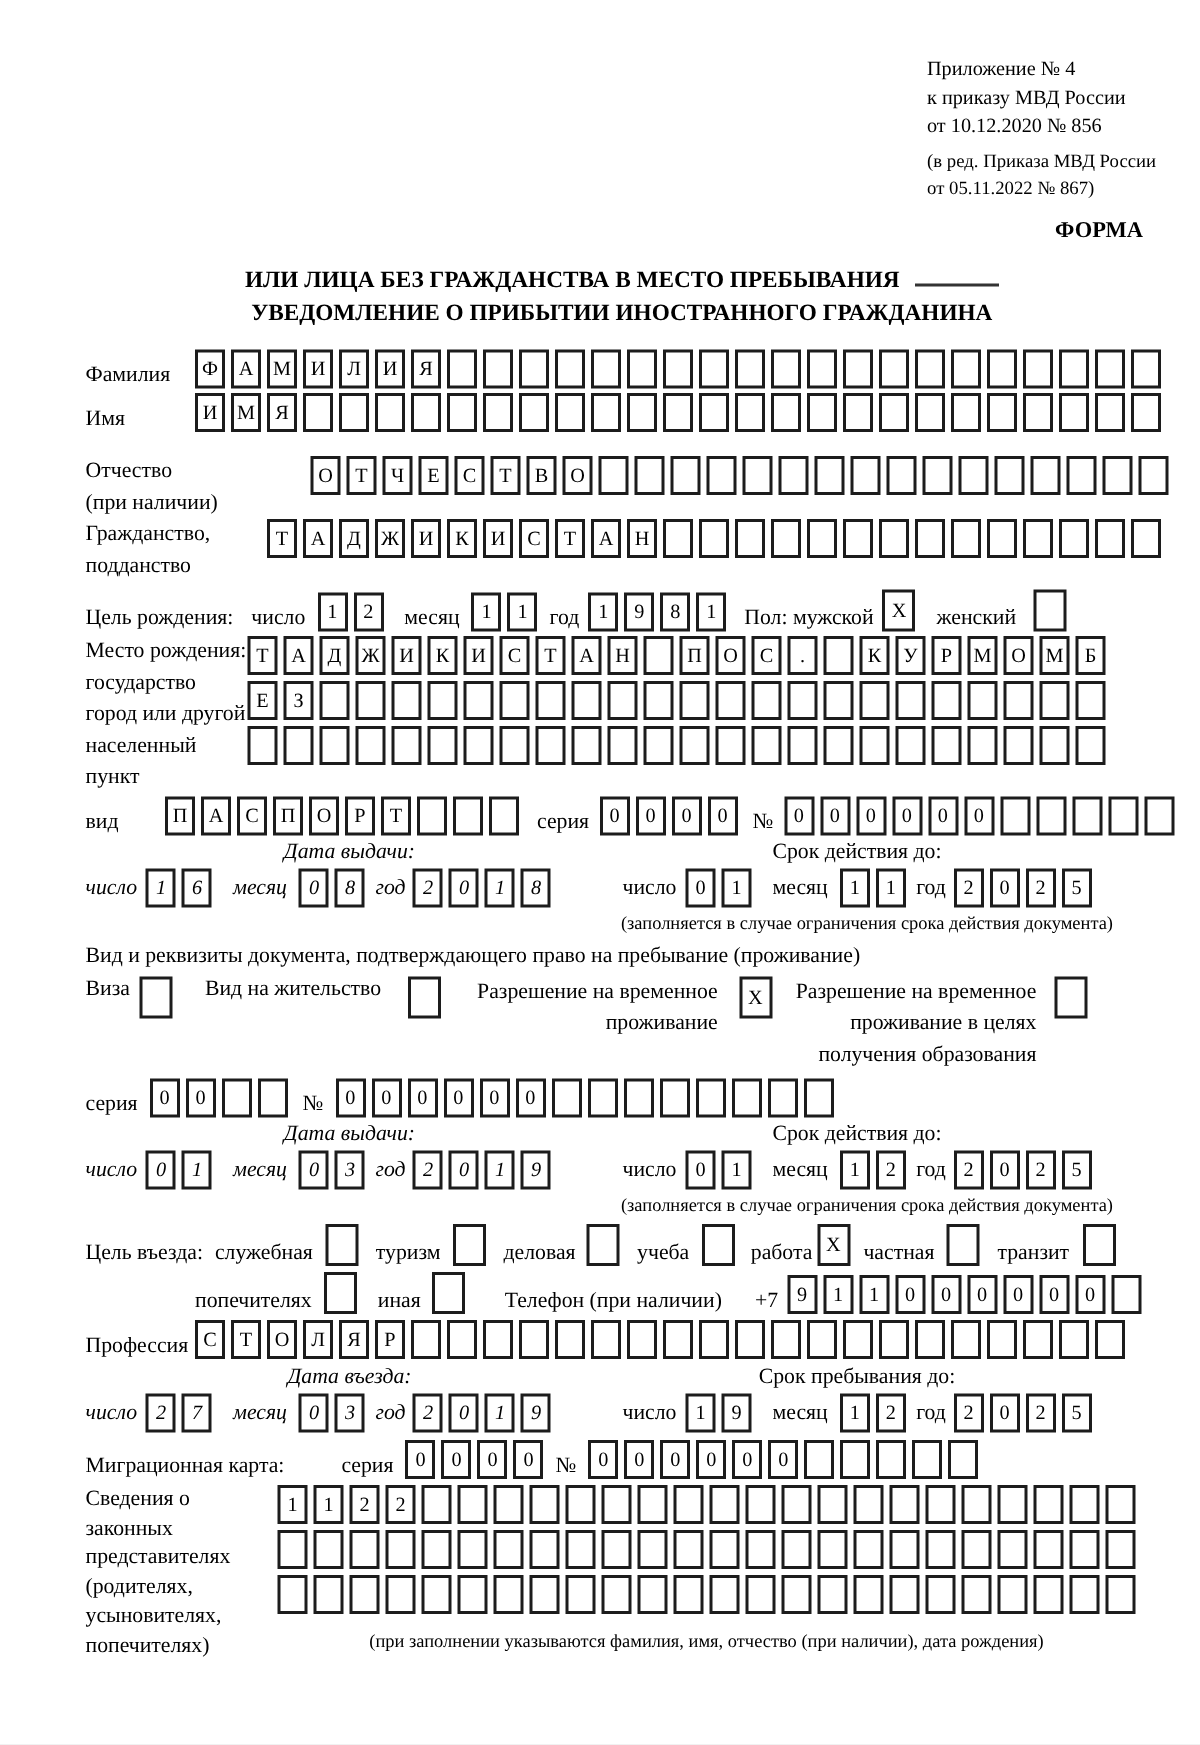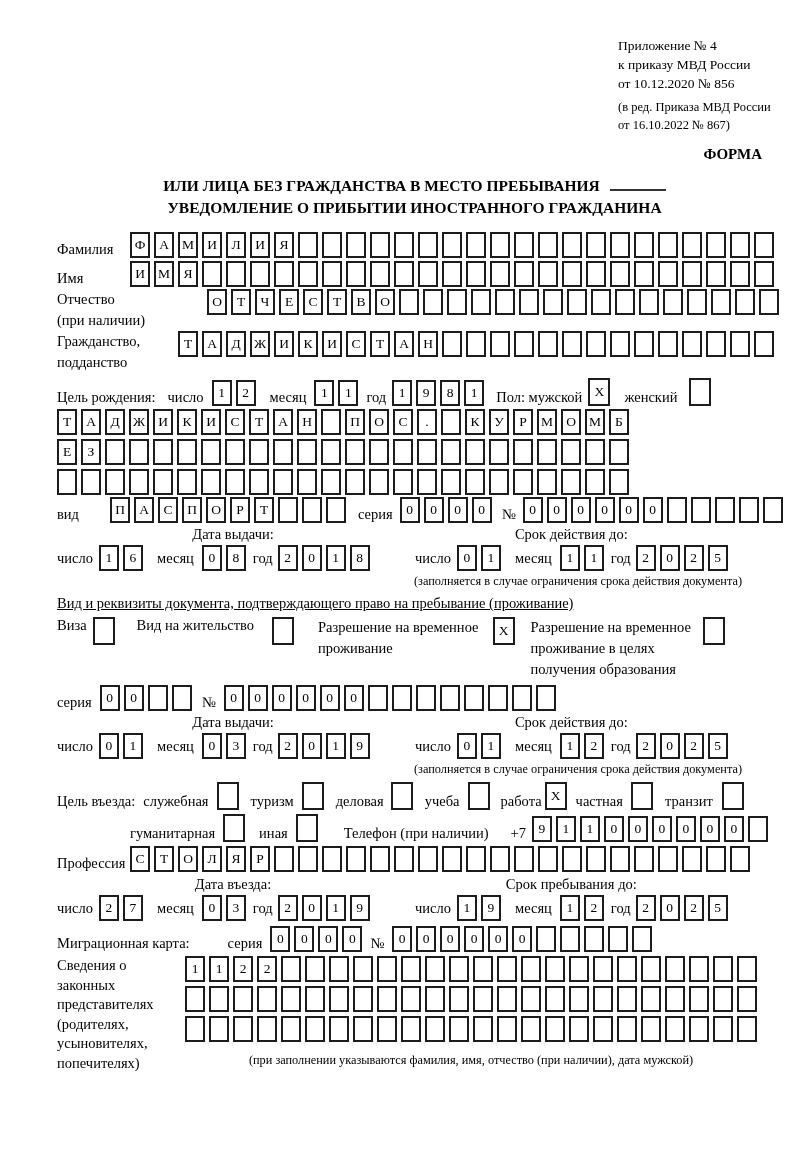--- a/index.html
+++ b/index.html
@@ -22,40 +22,40 @@
   .cell {
     width:20px; height:26px; border:2px solid #1c1c1c; box-sizing:border-box;
     display:inline-flex; align-items:center; justify-content:center;
     font-size:13.5px; background:#fff; flex:none;
   }
   .cb .cell { width:22px; height:28px; }
   .stack { display:flex; flex-direction:column; gap:4px; }
   .dochead { margin-top:3px; text-align:center; font-weight:bold; font-size:14px; margin-left:-20px; }
   .daterow { display:flex; align-items:flex-start; }
   .datecol { }
-  .datecol.left { width:352px; }
+  .datecol.left { width:352px;font-style:italic; }
   .datehead { text-align:center; font-size:14.5px; line-height:18px; }
   .dateline { display:flex; align-items:center; font-size:14.5px; margin-top:2px; }
   .note { font-size:12.3px; line-height:16px; }
   .note.right { text-align:right; padding-right:50px; margin-top:2px; }
-  .optblock { text-align:left; line-height:21px; }
-  .intro { font-size:14.5px; line-height:22px;text-decoration:underline; }
+  .optblock { text-align:right; line-height:21px; }
+  .intro { font-size:14.5px; line-height:22px; }
 </style>
 </head>
 <body>
 
 <div class="page">
 
   <div class="appendix">
     <div>Приложение № 4</div>
     <div>к приказу МВД России</div>
     <div>от 10.12.2020 № 856</div>
     <div class="revision">
       <div>(в ред. Приказа МВД России</div>
-      <div>от 16.10.2022 № 867)</div>
+      <div>от 05.11.2022 № 867)</div>
     </div>
   </div>
   <div class="forma">ФОРМА</div>
 
   <div class="title">
     <div><span>ИЛИ ЛИЦА БЕЗ ГРАЖДАНСТВА В МЕСТО ПРЕБЫВАНИЯ</span><span class="blankline"></span></div>
     <div>УВЕДОМЛЕНИЕ О ПРИБЫТИИ ИНОСТРАННОГО ГРАЖДАНИНА</div>
   </div>
 
 
@@ -118,21 +118,21 @@
         <span class="cell"></span>
         <span class="cell"></span>
         <span class="cell"></span>
         <span class="cell"></span>
         <span class="cell"></span>
         <span class="cell"></span>
         <span class="cell"></span>
       </span>
   </div>
 
-  <div class="frow top" style="margin-top:2px">
+  <div class="frow top" style="margin-top:16px">
     <span class="lab2" style="width:150px">
       <div>Отчество</div>
       <div>(при наличии)</div>
     </span>
     <span class="cells">
         <span class="cell">О</span>
         <span class="cell">Т</span>
         <span class="cell">Ч</span>
         <span class="cell">Е</span>
         <span class="cell">С</span>
@@ -215,20 +215,26 @@
     <span class="cells cb" style="margin-left:6px">
         <span class="cell">X</span>
       </span>
     <span style="margin-left:14px">женский</span>
     <span class="cells cb" style="margin-left:12px">
         <span class="cell"></span>
       </span>
   </div>
 
   <div class="frow top" style="margin-top:3px">
+    <span class="lab2" style="width:108px">
+      <div>Место рождения:</div>
+      <div>государство</div>
+      <div>город или другой</div>
+      <div>населенный пункт</div>
+    </span>
     <span class="stack">
       <span class="cells">
           <span class="cell">Т</span>
           <span class="cell">А</span>
           <span class="cell">Д</span>
           <span class="cell">Ж</span>
           <span class="cell">И</span>
           <span class="cell">К</span>
           <span class="cell">И</span>
           <span class="cell">С</span>
@@ -521,21 +527,21 @@
     <span class="cells cb" style="margin-left:8px">
         <span class="cell"></span>
       </span>
     <span style="margin-left:12px">транзит</span>
     <span class="cells cb" style="margin-left:9px">
         <span class="cell"></span>
       </span>
   </div>
 
   <div class="frow" style="margin-top:4px">
-    <span style="margin-left:73px">гуманитарная</span>
+    <span style="margin-left:73px">попечителях</span>
     <span class="cells cb" style="margin-left:8px">
         <span class="cell"></span>
       </span>
     <span style="margin-left:14px">иная</span>
     <span class="cells cb" style="margin-left:8px">
         <span class="cell"></span>
       </span>
     <span style="margin-left:26px">Телефон (при наличии)</span>
     <span style="margin-left:22px">+7</span>
     <span class="cells" style="margin-left:6px">
@@ -737,17 +743,17 @@
           <span class="cell"></span>
           <span class="cell"></span>
           <span class="cell"></span>
           <span class="cell"></span>
           <span class="cell"></span>
           <span class="cell"></span>
           <span class="cell"></span>
           <span class="cell"></span>
           <span class="cell"></span>
         </span>
-      <span class="note" style="margin-top:6px; text-align:center">(при заполнении указываются фамилия, имя, отчество (при наличии), дата мужской)</span>
+      <span class="note" style="margin-top:6px; text-align:center">(при заполнении указываются фамилия, имя, отчество (при наличии), дата рождения)</span>
     </span>
   </div>
 
 </div>
 
 </body></html>

